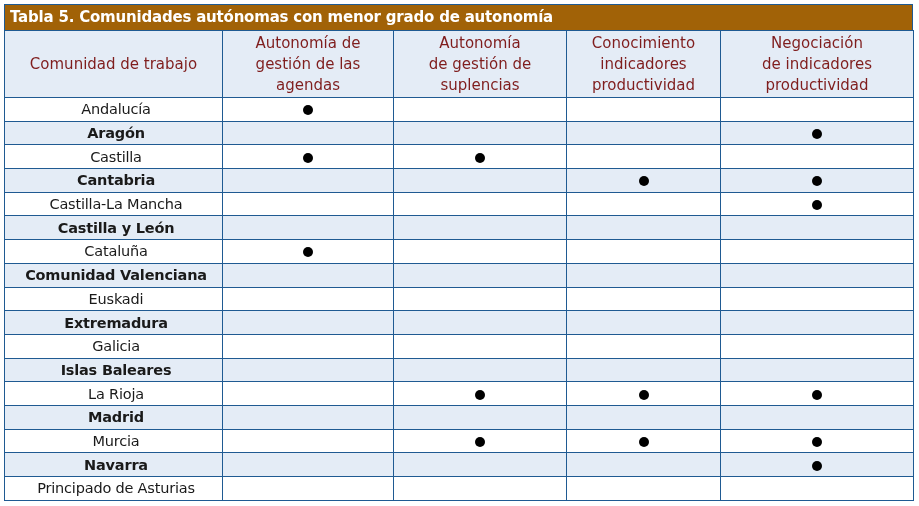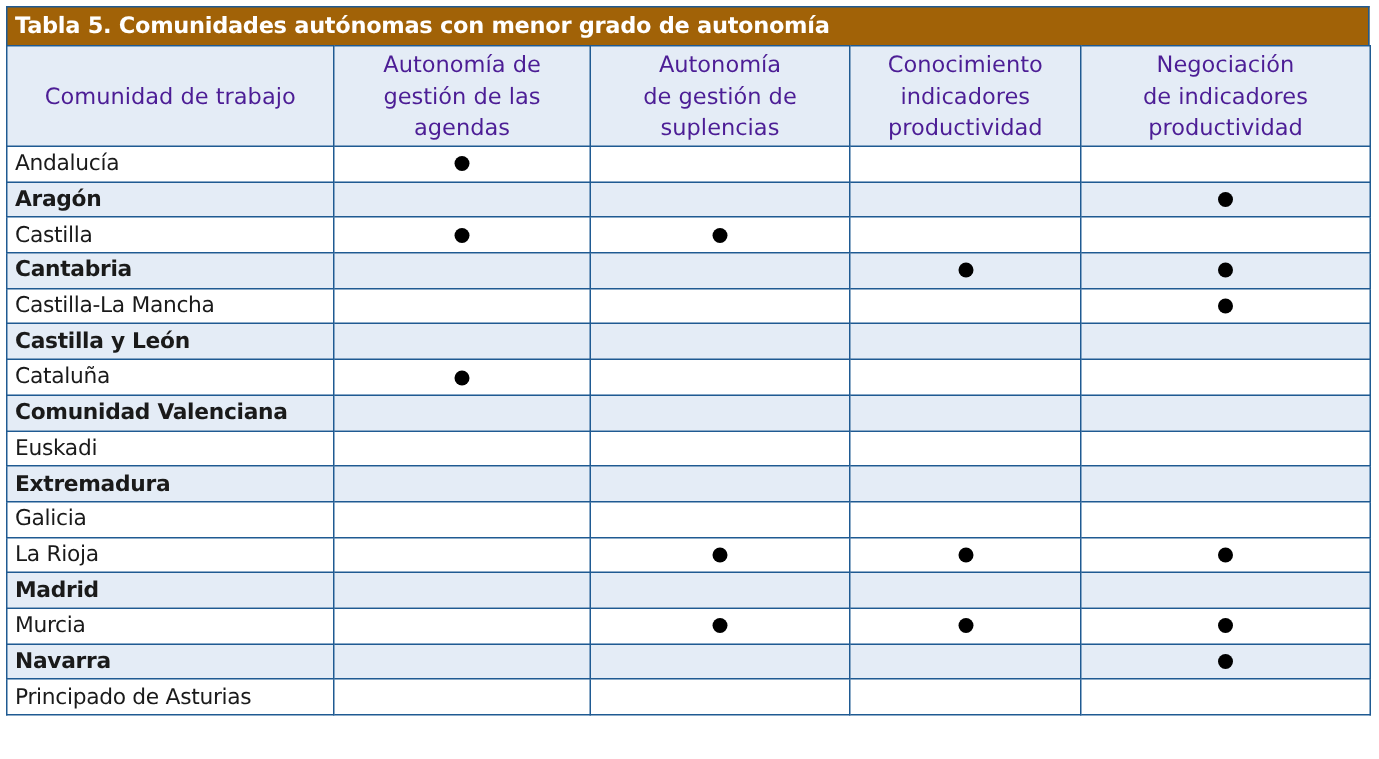--- a/index.html
+++ b/index.html
@@ -5,23 +5,23 @@
   html, body { margin:0; padding:0; background:#ffffff; }
   body { width:919px; height:506px; position:relative; overflow:hidden;
          font-family:"DejaVu Sans", "Liberation Sans", sans-serif; color:#1a1a1a; }
   .wrap { position:absolute; left:4px; top:4px; width:909px; }
   .title-bar { height:26px; background:#a16207; border:1px solid #1f5a92; border-bottom:none;
                box-sizing:border-box; color:#ffffff; font-size:15px; font-weight:bold;
                line-height:25px; padding-left:5px; white-space:nowrap; letter-spacing:-0.2px; }
   table { border-collapse:collapse; width:909px; table-layout:fixed; }
   td, th { border:1.5px solid #1f5a92; padding:0; box-sizing:border-box; }
   th { background:#e4ecf6; font-weight:normal; font-size:15px; line-height:21px;
-       height:67px; text-align:center; vertical-align:middle; color:#4c1d95; }
+       height:67px; text-align:center; vertical-align:middle; color:#7f1d1d; }
   td { height:23.7px; font-size:14.5px; line-height:20px; }
-  td.name { padding-left:5px; text-align:left; white-space:nowrap; letter-spacing:-0.2px; }
+  td.name { padding-left:5px; text-align:center; white-space:nowrap; letter-spacing:-0.2px; }
   td.mark { text-align:center; vertical-align:middle; }
   tr.alt td { background:#e4ecf6;font-weight:bold; }
   tr.norm td { background:#ffffff; }
   .dot { display:inline-block; width:10px; height:10px; border-radius:50%; background:#000; vertical-align:middle; }
 </style>
 </head>
 <body>
 
 <div class="wrap">
   <div class="title-bar">Tabla 5. Comunidades autónomas con menor grado de autonomía</div>
@@ -131,20 +131,27 @@
           <td class="mark"></td>
           <td class="mark"></td>
         </tr>
         <tr class="norm">
           <td class="name">Galicia</td>
           <td class="mark"></td>
           <td class="mark"></td>
           <td class="mark"></td>
           <td class="mark"></td>
         </tr>
+        <tr class="alt">
+          <td class="name">Islas Baleares</td>
+          <td class="mark"></td>
+          <td class="mark"></td>
+          <td class="mark"></td>
+          <td class="mark"></td>
+        </tr>
         <tr class="norm">
           <td class="name">La Rioja</td>
           <td class="mark"></td>
           <td class="mark"><span class="dot"></span></td>
           <td class="mark"><span class="dot"></span></td>
           <td class="mark"><span class="dot"></span></td>
         </tr>
         <tr class="alt">
           <td class="name">Madrid</td>
           <td class="mark"></td>

